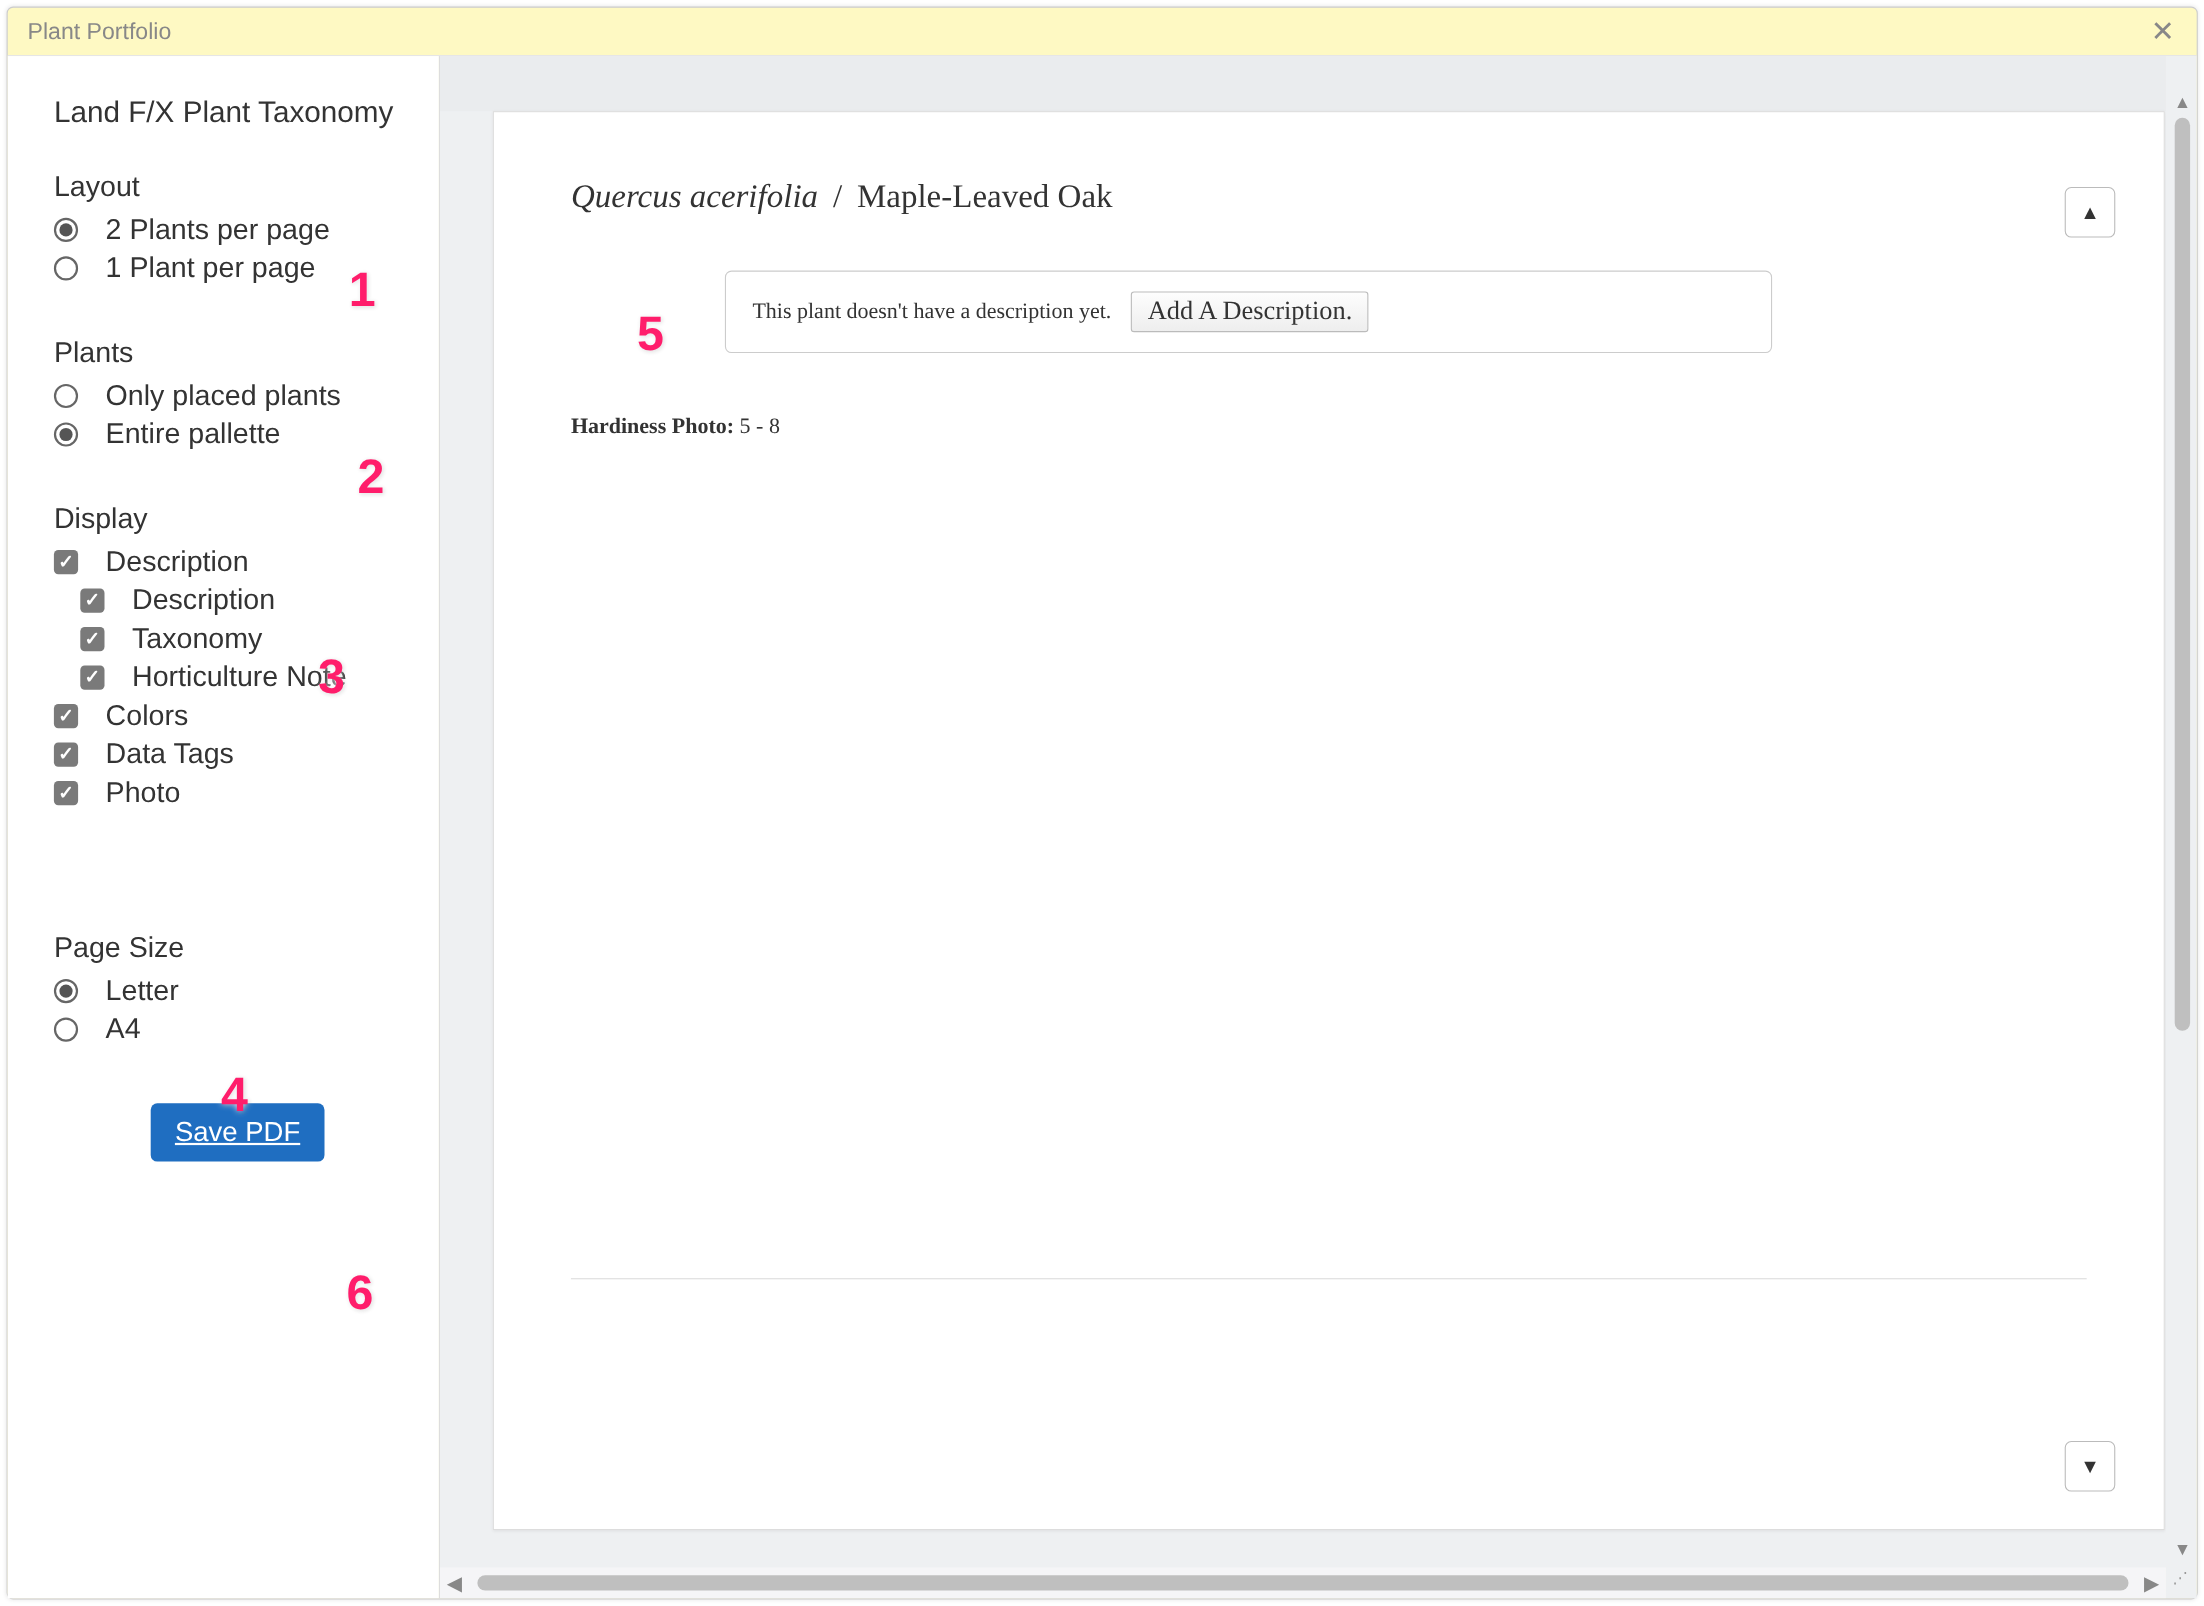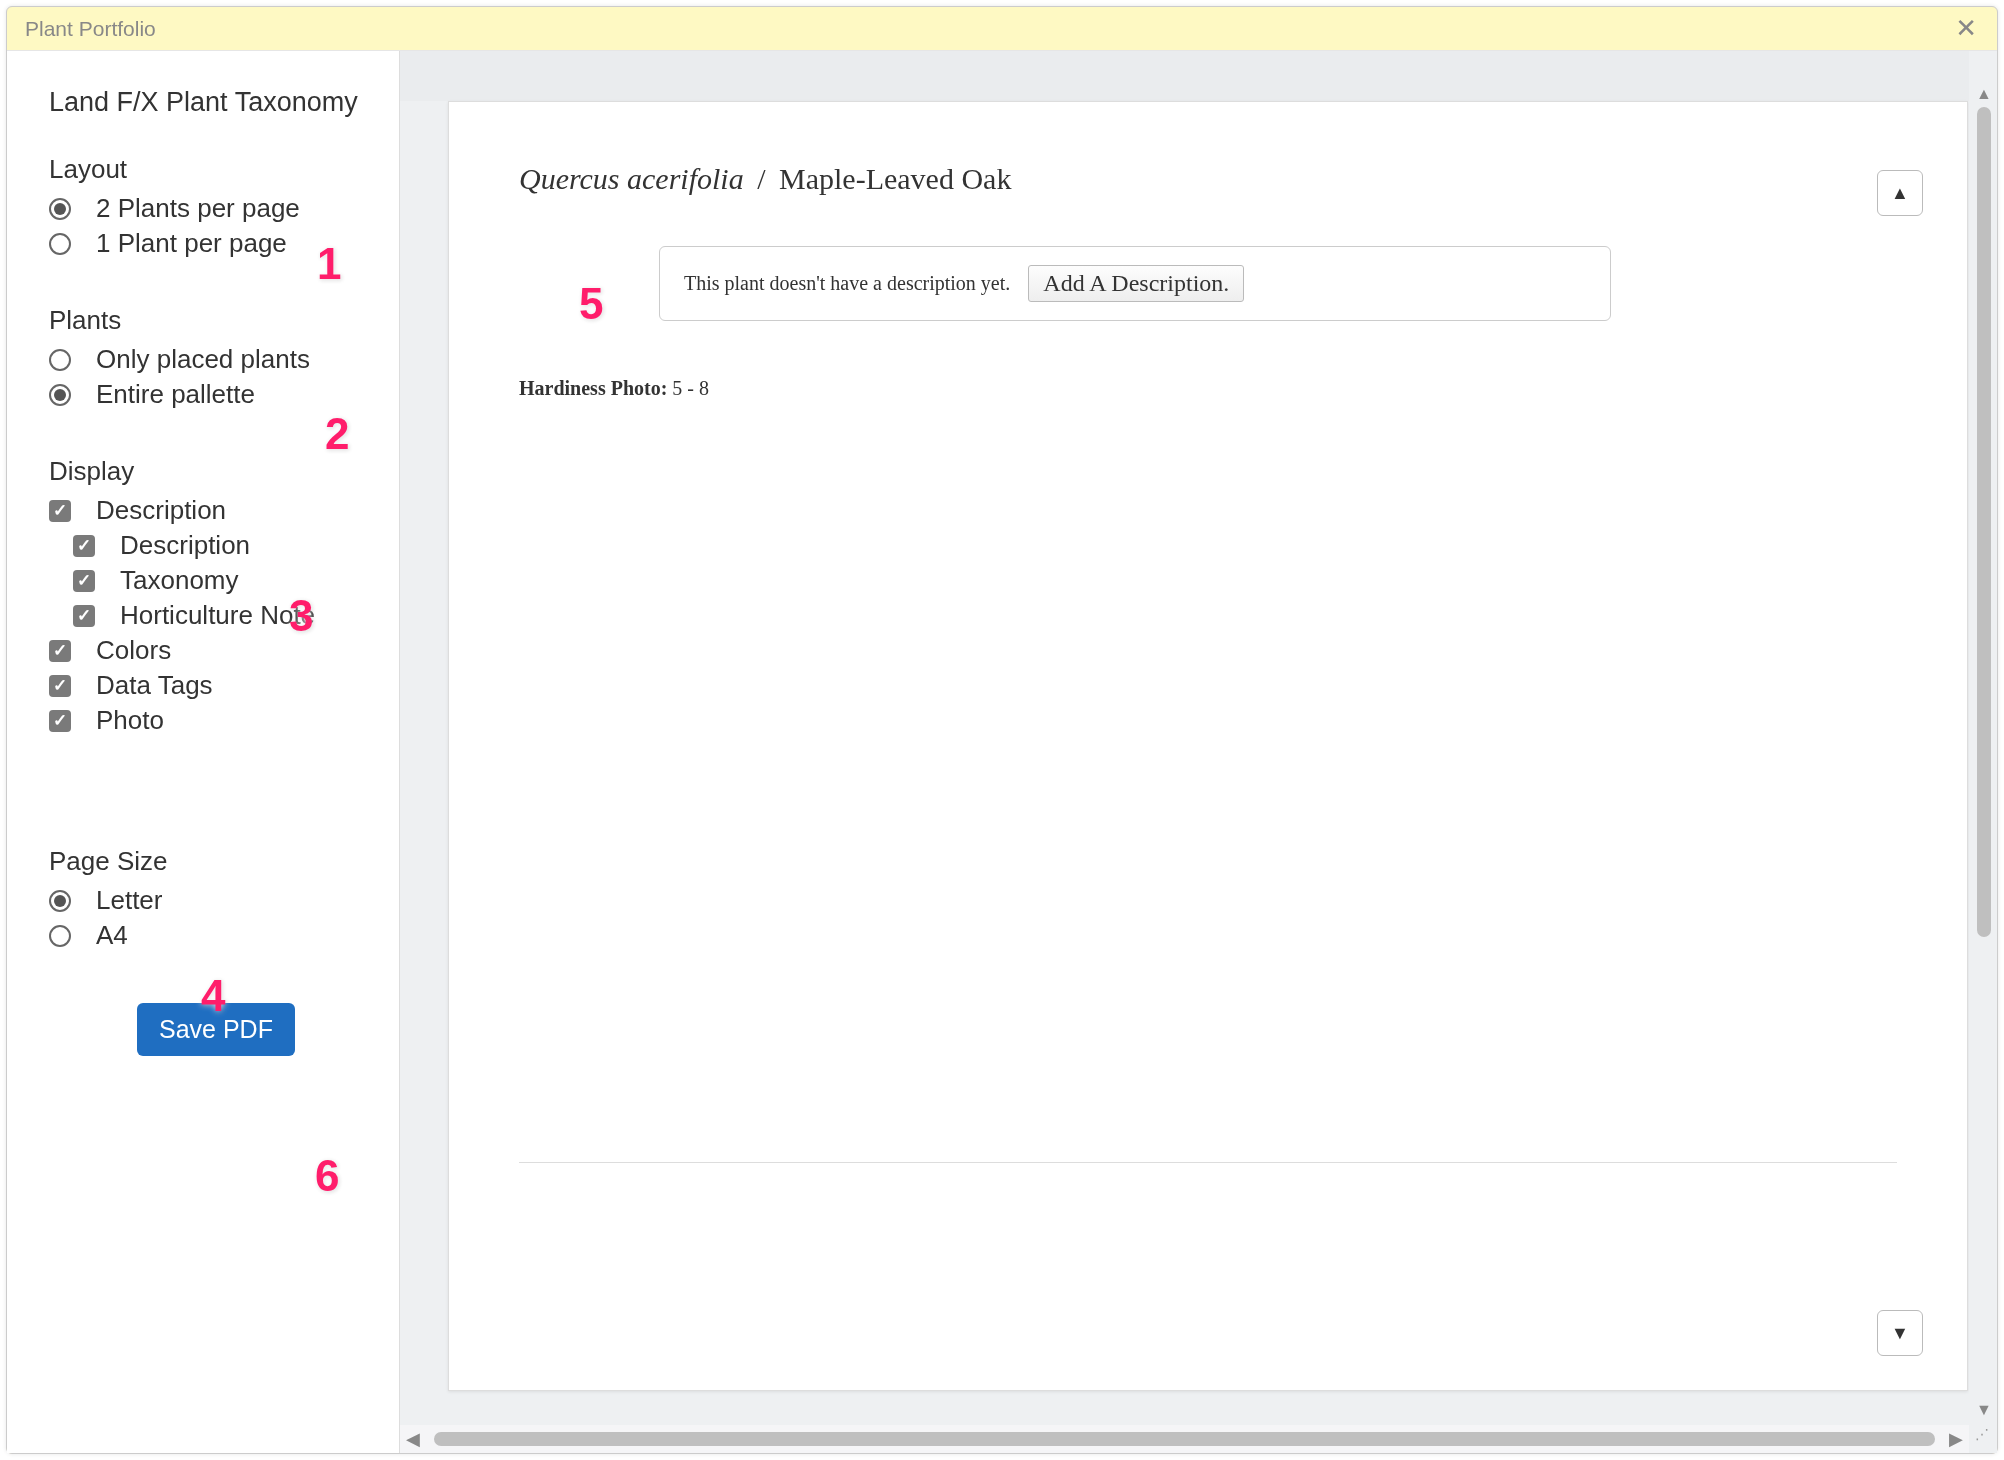--- a/index.html
+++ b/index.html
@@ -100,20 +100,21 @@
   .save-btn {
     margin-top: 48px;
     margin-left: 88px;
     background: #1f6ec1;
     color: #fff;
     border: none;
     border-radius: 6px;
     padding: 12px 22px;
     font-size: 25px;
     cursor: pointer;
+    text-decoration: underline;
   }
   .preview-wrap {
     flex: 1;
     position: relative;
     background: #eef0f2;
     border-left: 1px solid #ddd;
     overflow: hidden;
   }
   .preview-wrap .topband {
     position: absolute;

